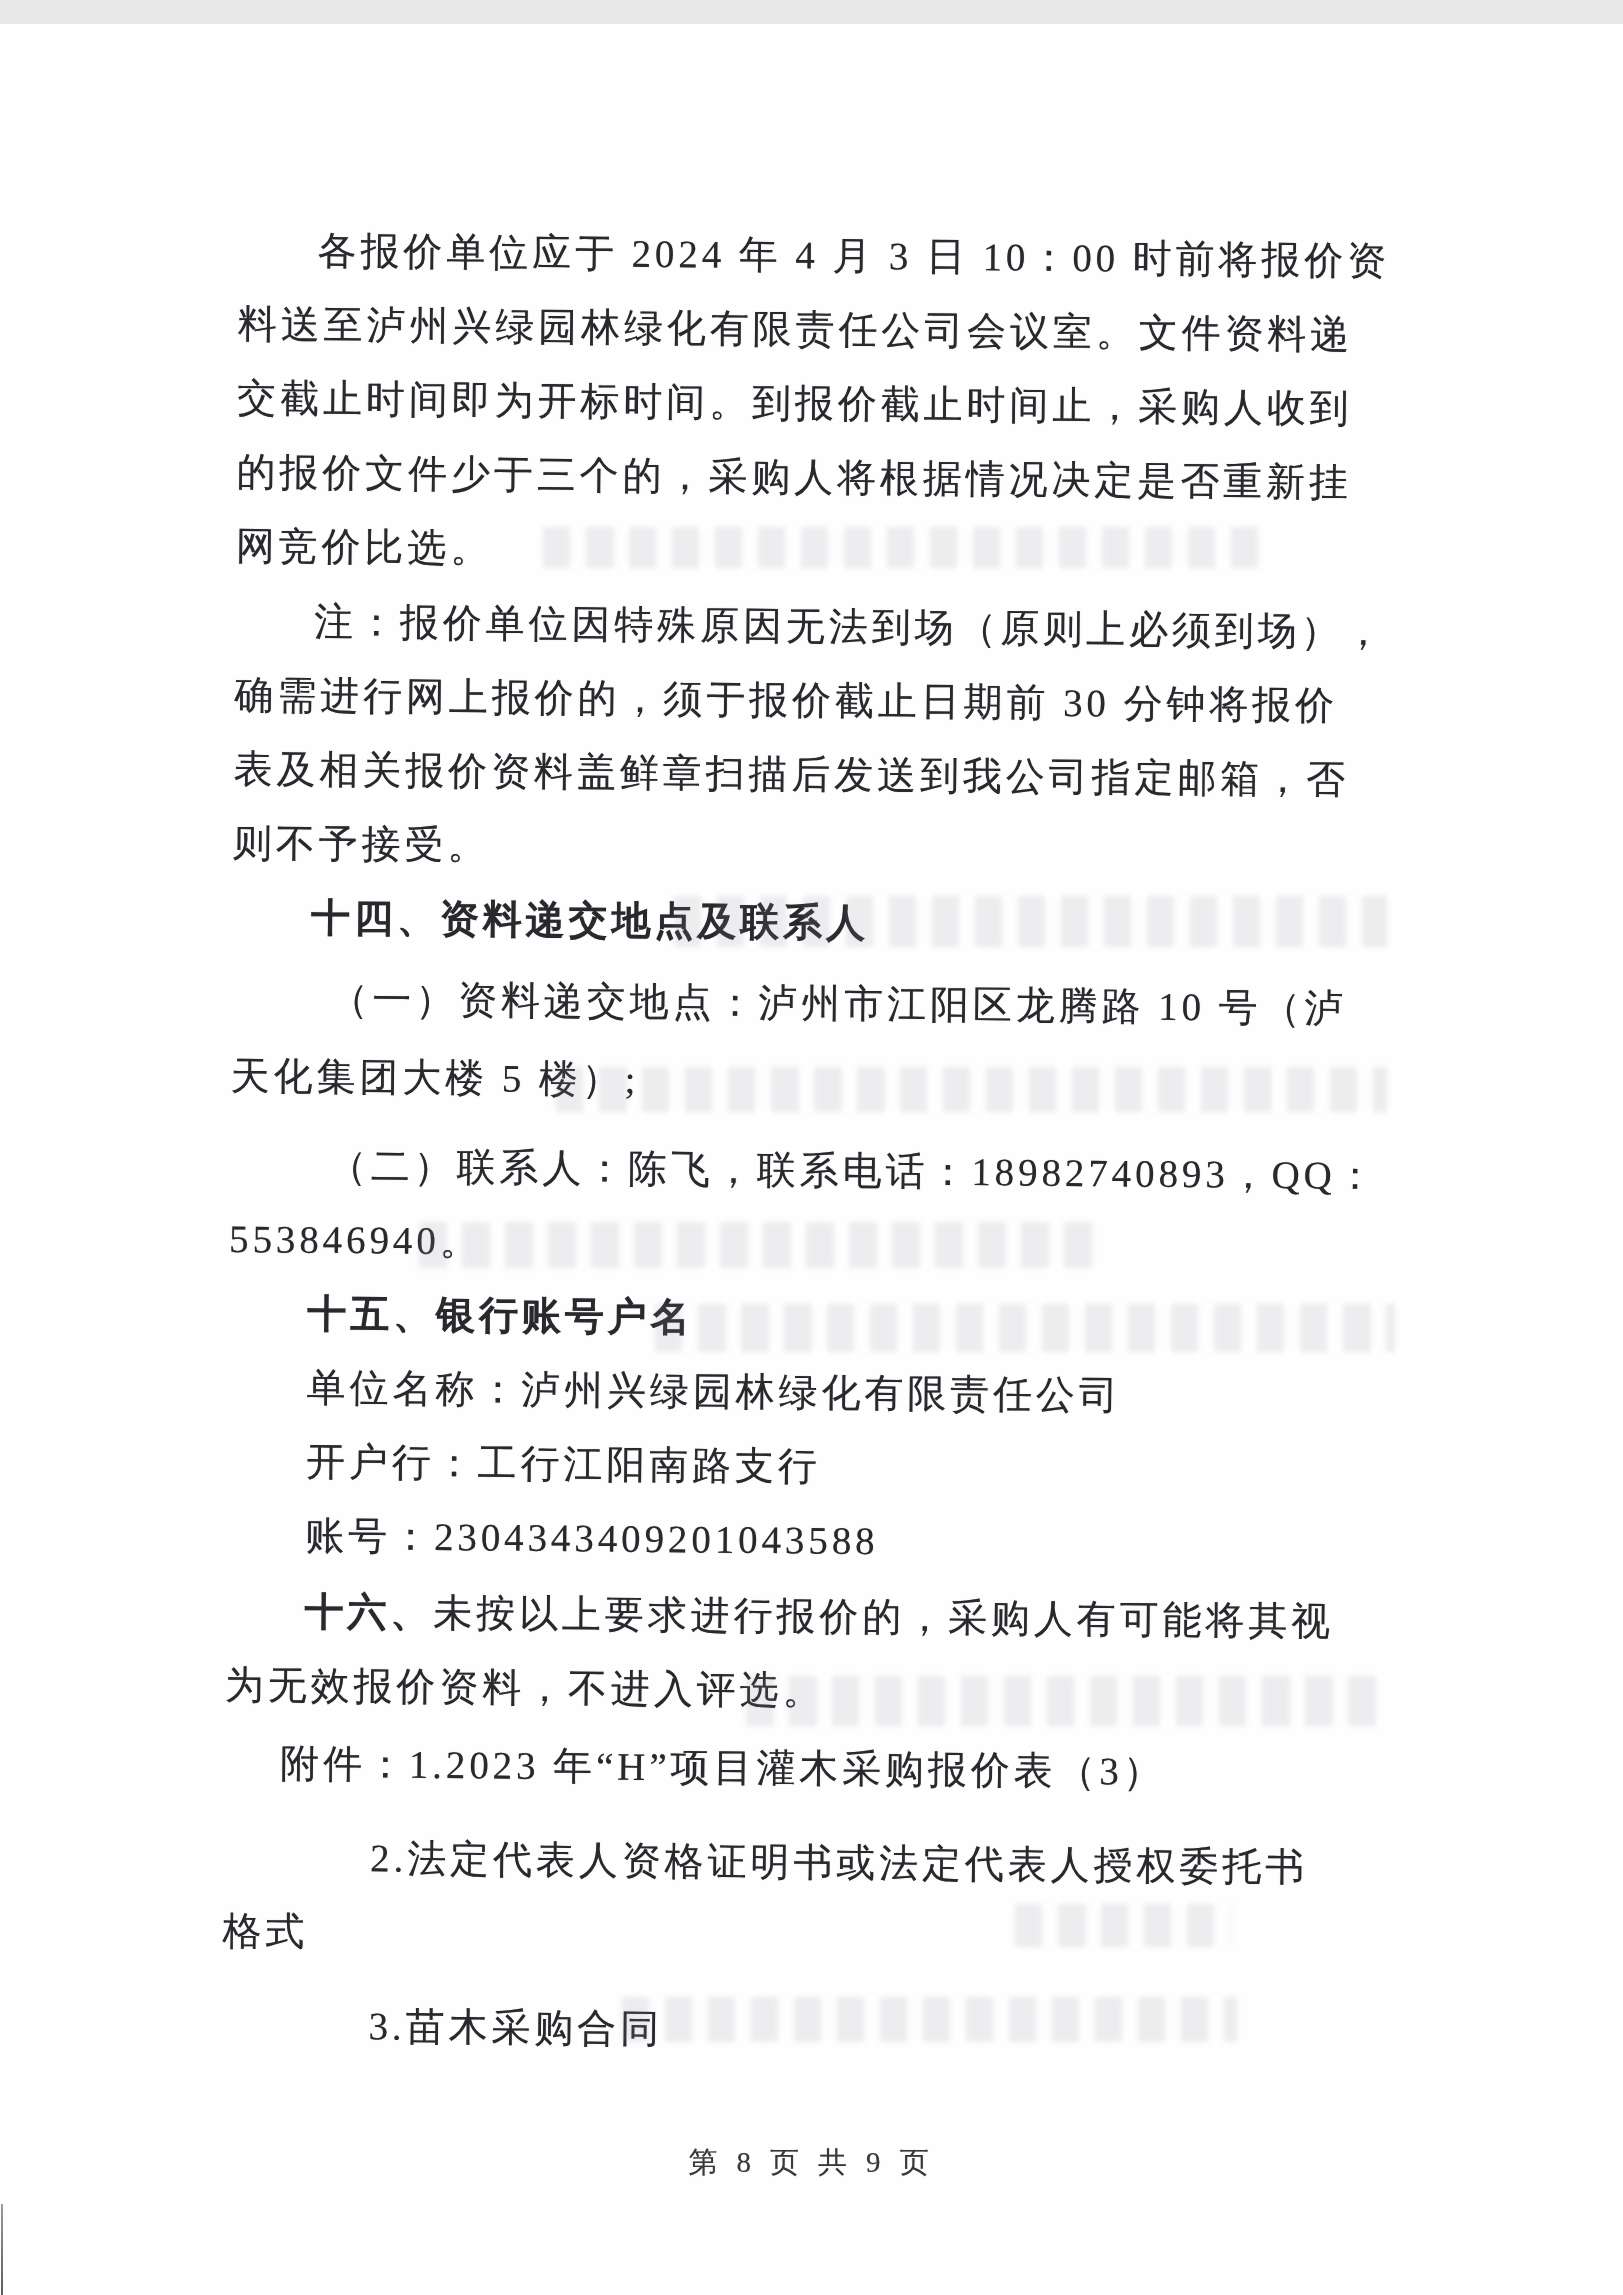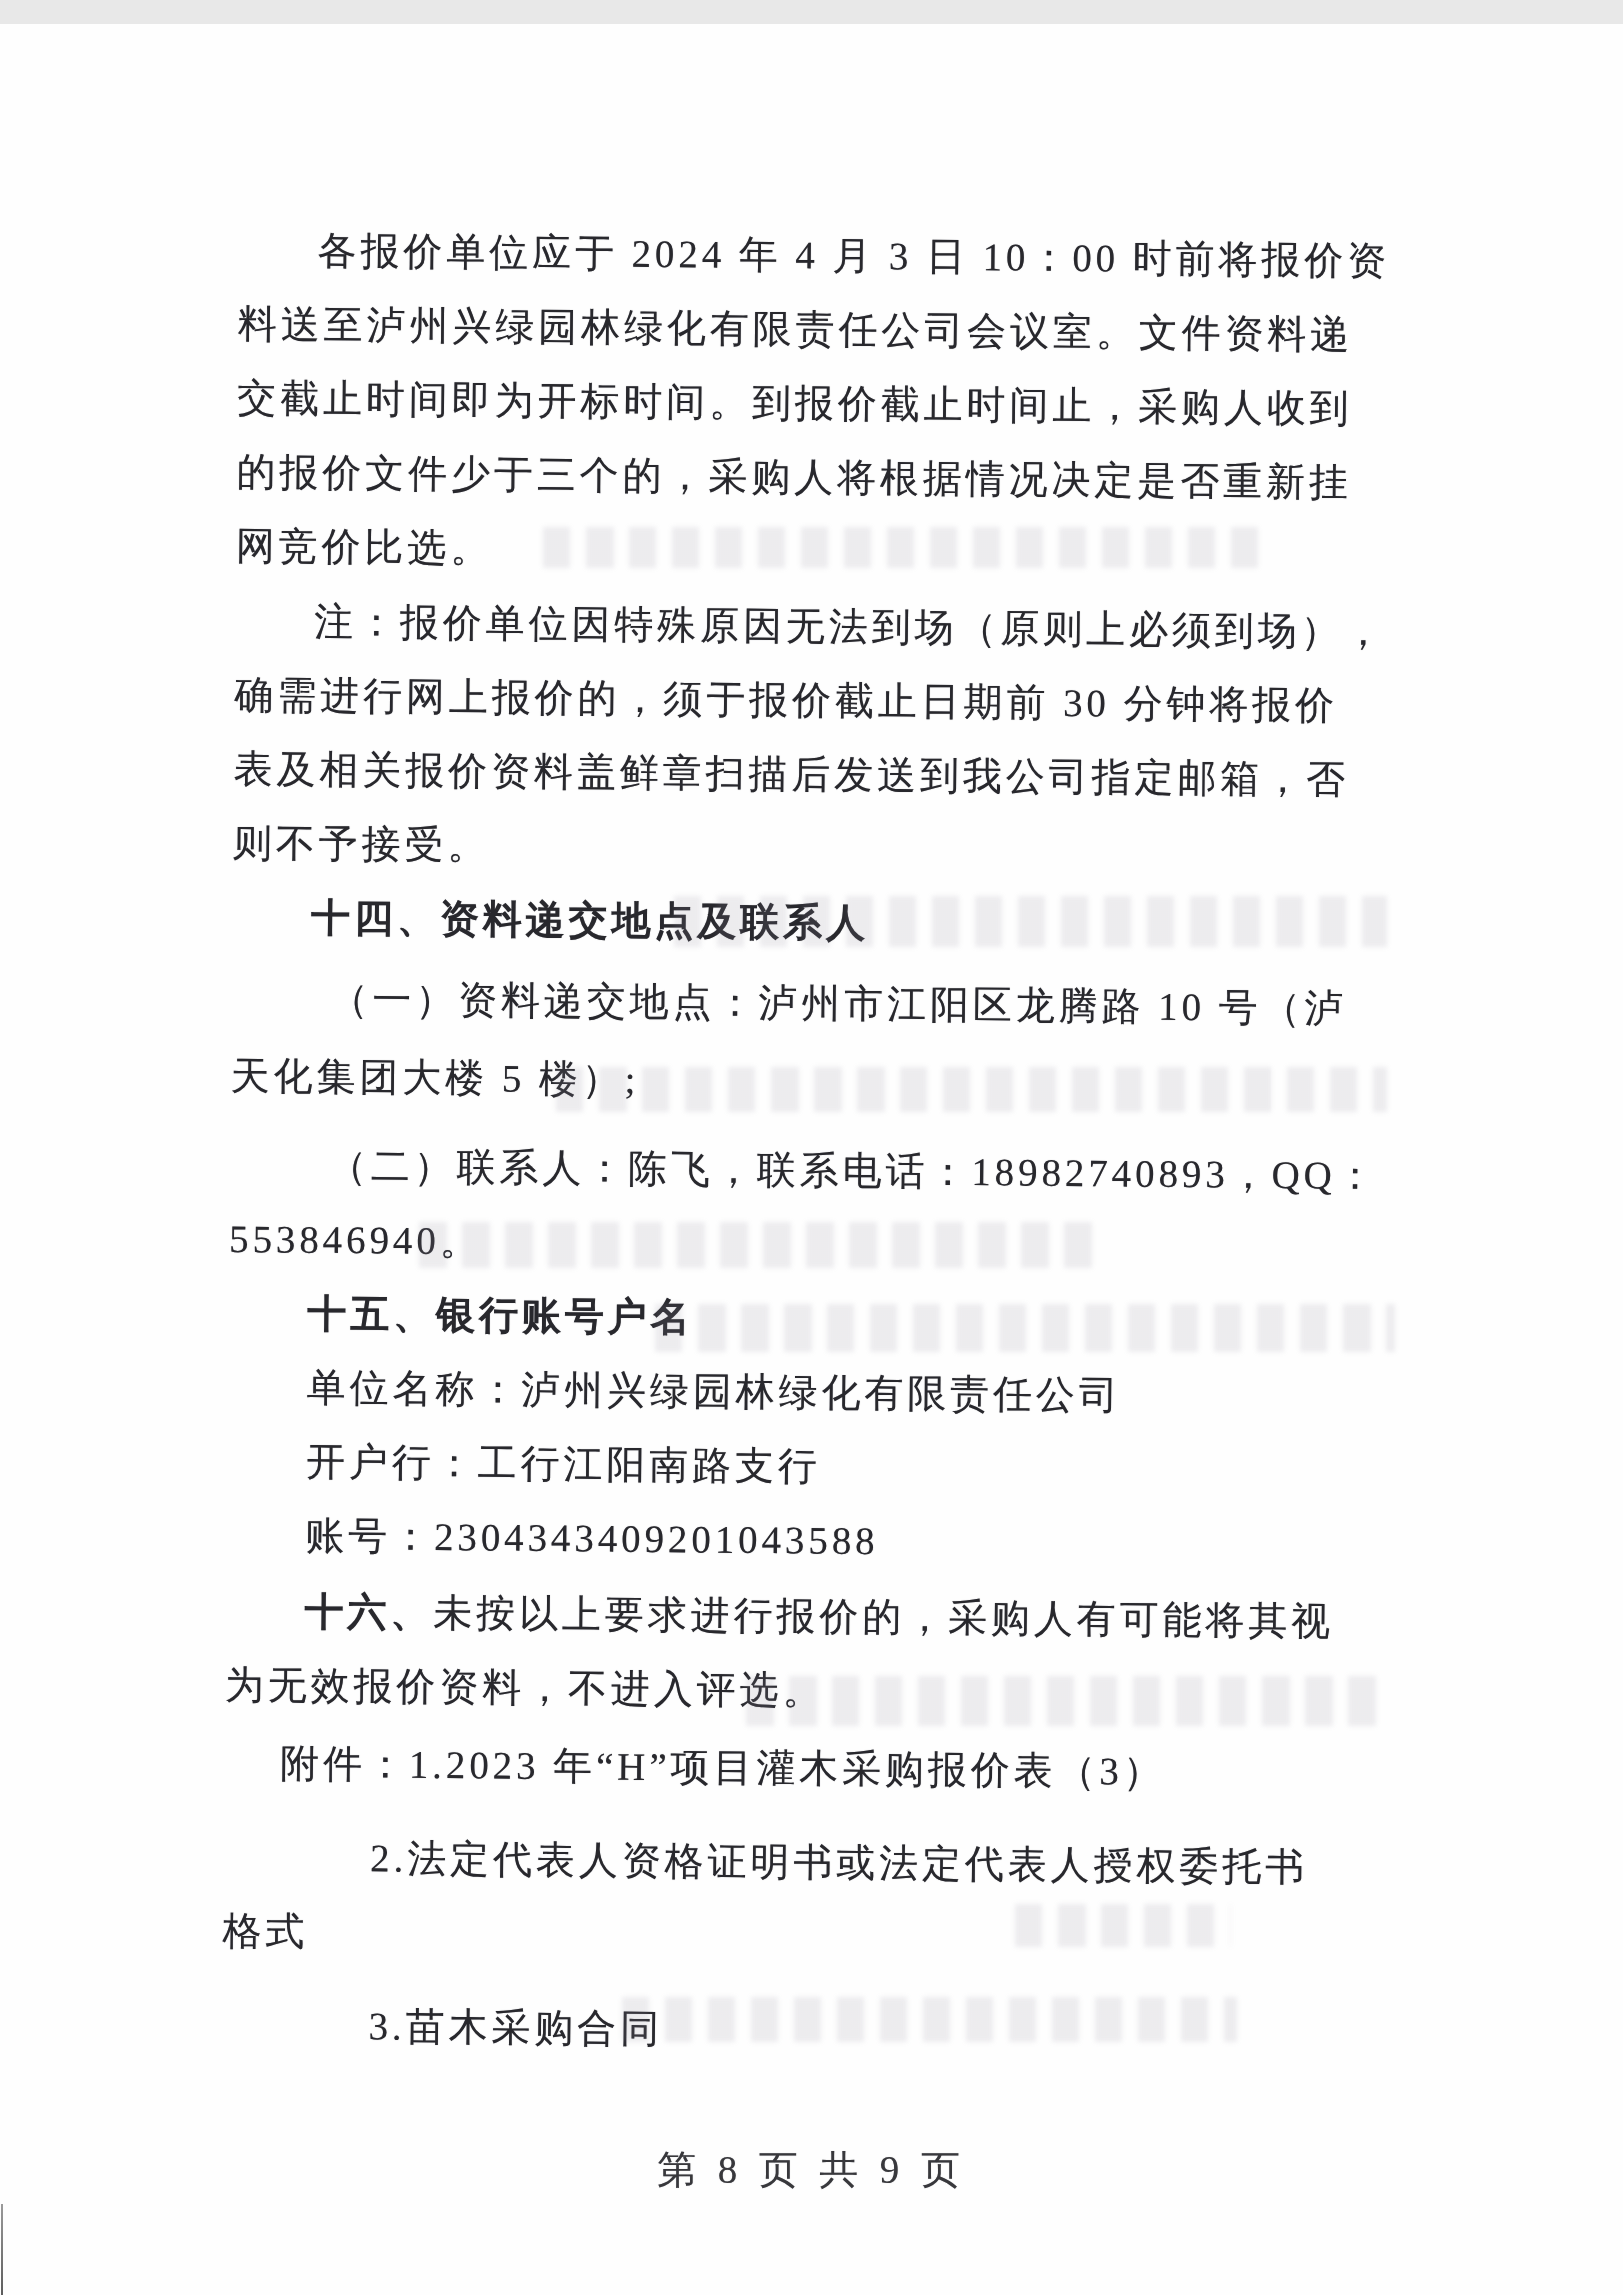--- a/index.html
+++ b/index.html
@@ -22,21 +22,21 @@
   .ln{white-space:nowrap;height:74px;}
   .ind-2{padding-left:79px;}   
   .ind-25{padding-left:98px;}  
   .ind-14{padding-left:56px;}   
   .ind-37{padding-left:147px;}  
   .bold{font-weight:bold;}
   .lead-bold{font-weight:bold;}
   .footer{
     position:absolute;left:0;top:2119px;width:1623px;
     text-align:center;
-    font-size:39px;letter-spacing:5.9px;color:#38383c;
+    font-size:29px;letter-spacing:5.9px;color:#38383c;
     text-shadow:0 0 0.7px rgba(55,55,65,.5);
   }
   
   .bleed{
     position:absolute;
     background:repeating-linear-gradient(90deg,
       rgba(142,136,152,.28) 0 27.5px, rgba(142,136,152,0) 27.5px 43px);
     filter:blur(2.6px);
     opacity:.55;
     pointer-events:none;

